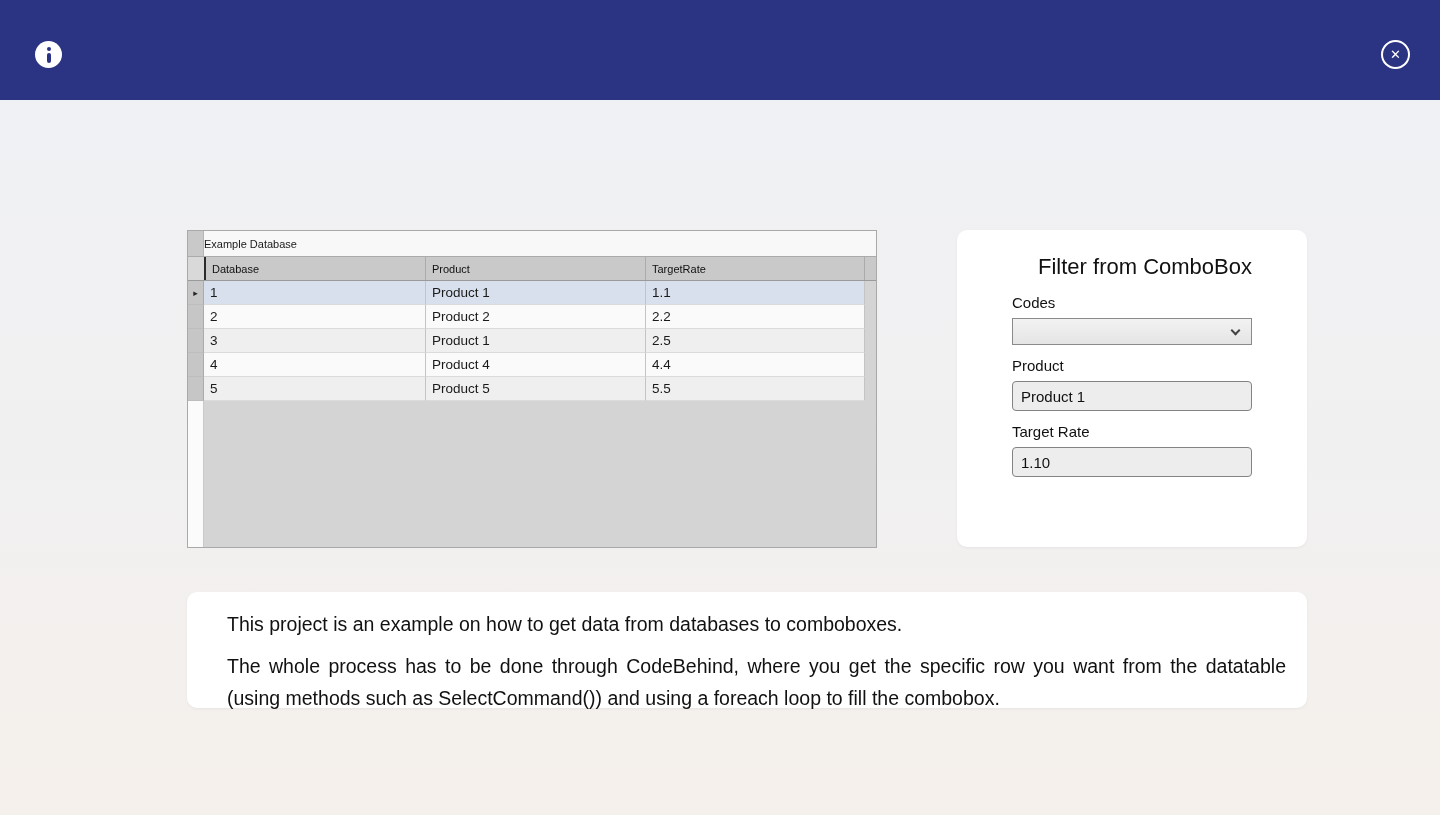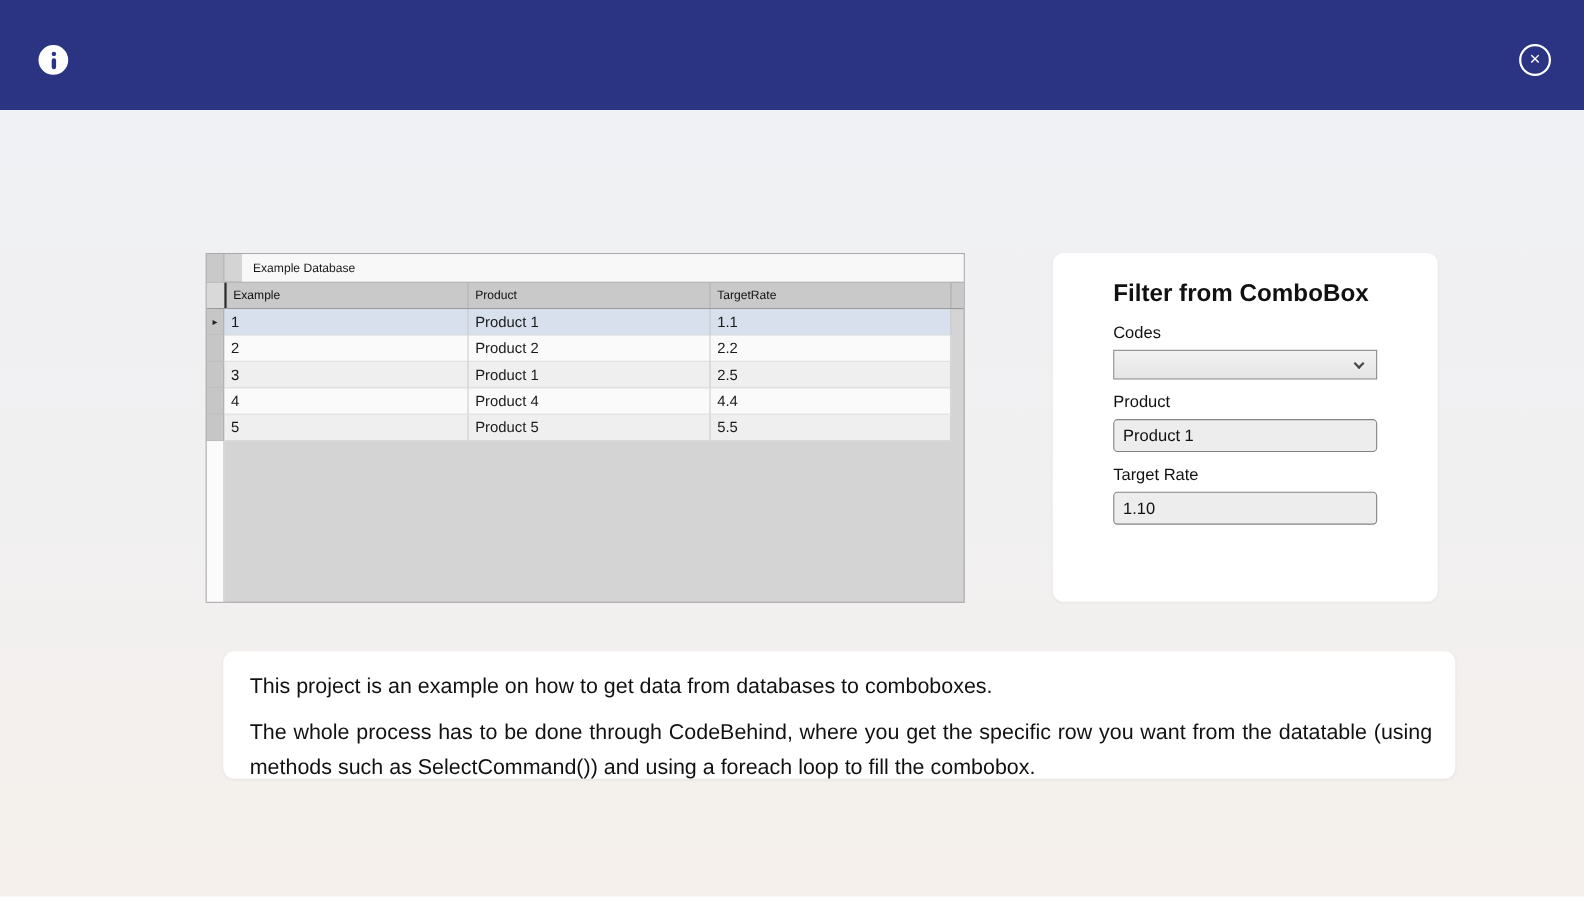--- a/index.html
+++ b/index.html
@@ -36,21 +36,21 @@
 
   
   .datagrid {
     position:absolute; left:187px; top:230px; width:690px; height:318px;
     background:#D4D4D4; border:1px solid #A9A9A9;
   }
   .grid-caption-row { display:flex; height:25px; }
   .corner-cell { width:16px; background:#C9C9C9; border-right:1px solid #B5B5B5; }
   .grid-caption {
     flex:1; background:#F8F8F8; font-size:11px; color:#1A1A1A;
-    display:flex; align-items:center; padding-left:10px;margin-left:16px;
+    display:flex; align-items:center; padding-left:0;
   }
   .grid-header-row {
     display:flex; height:25px; background:#C9C9C9;
     border-top:1px solid #ABABAB; border-bottom:1px solid #9A9A9A;
   }
   .header-stub { width:16px; background:#D9D9D9; }
   .hcell {
     font-size:11px; color:#111; display:flex; align-items:center; padding-left:6px;
     border-right:1px solid #ABABAB; background:#C9C9C9;
   }
@@ -80,43 +80,42 @@
     position:absolute; left:0; top:0; bottom:0; width:16px;
     background:#FBFBFB; border-right:1px solid #C9C9C9;
   }
 
   
   .filter-card {
     position:absolute; left:957px; top:230px; width:350px; height:317px;
     background:#FFFFFF; border-radius:10px; padding:24px 55px 0 55px;
     box-shadow:0 1px 3px rgba(0,0,0,0.05);
   }
-  .filter-title { font-size:22px; font-weight:700; color:#111; text-align:left; margin-bottom:14px; }
+  .filter-title { font-size:22px; font-weight:400; color:#111; text-align:right; margin-bottom:14px; }
   .field-label { display:block; font-size:15px; color:#111; margin:12px 0 7px; }
   .combobox {
     width:240px; height:27px; background:linear-gradient(#F2F2F2,#E5E5E5);
     border:1px solid #8A8A8A; display:flex; align-items:center; cursor:pointer;
   }
   .combo-value { flex:1; font-size:14px; color:#111; padding-left:6px; }
   .chevron {
     width:7px; height:7px; border-right:2px solid #444; border-bottom:2px solid #444;
     transform:rotate(45deg); margin-right:12px; margin-top:-3px;
   }
   .textfield {
     width:240px; height:30px; background:#EDEDED; border:1px solid #838383;
     border-radius:4px; font-size:15px; color:#111; padding:0 8px;
     font-family:"Liberation Sans", sans-serif;
   }
 
   
   .desc-card {
     position:absolute; left:187px; top:592px; width:1120px; height:116px;
-    background:#FFFFFF; border-radius:10px; padding:16px 21px 0 24px;
+    background:#FFFFFF; border-radius:10px; padding:16px 21px 0 40px;
     box-shadow:0 1px 3px rgba(0,0,0,0.05);
-    margin-left:16px;
   }
   .desc-card p { font-size:19.5px; color:#111; line-height:32px; }
   .desc-p1 { margin-bottom:10px; }
   .desc-p2 { text-align:justify; }
 
   .bottom-strip { position:absolute; left:0; bottom:0; width:100%; height:4px; background:#FFFFFF; }
 </style>
 </head>
 <body>
 
@@ -132,21 +131,21 @@
     </button>
   </header>
 
   <div class="datagrid">
     <div class="grid-caption-row">
       <div class="corner-cell"></div>
       <div class="grid-caption">Example Database</div>
     </div>
     <div class="grid-header-row">
       <div class="header-stub"></div>
-      <div class="hcell c0">Example</div>
+      <div class="hcell c0">Database</div>
       <div class="hcell c1">Product</div>
       <div class="hcell c2">TargetRate</div>
     </div>
     <div id="grid-rows">
         <div class="grid-row selected">
           <div class="row-stub">
             <span class="arrow">▸</span>
           </div>
           <div class="cell c0">1</div>
           <div class="cell c1">Product 1</div>

